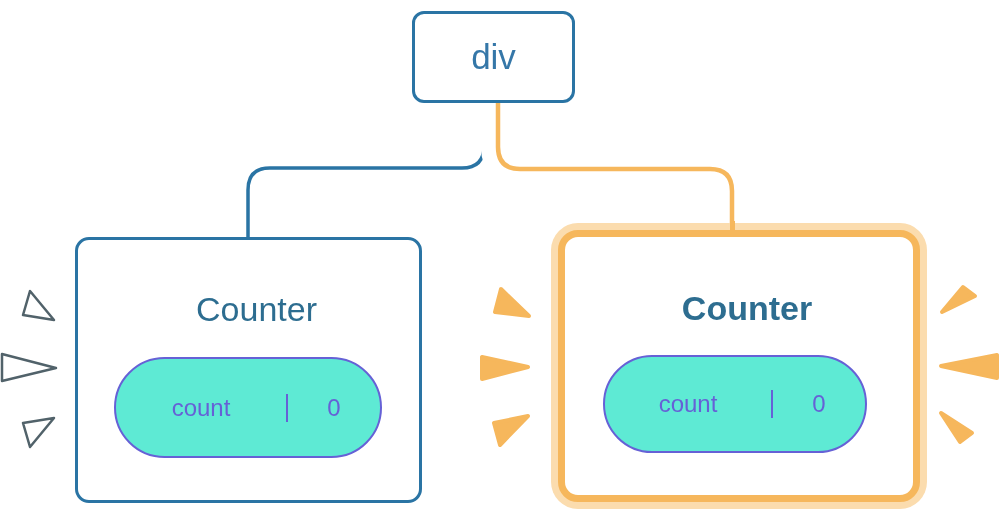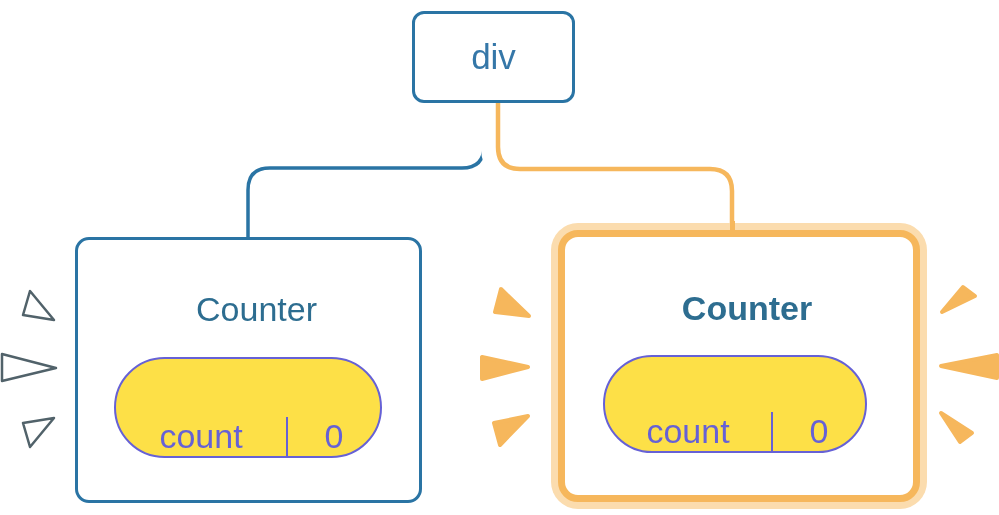--- a/index.html
+++ b/index.html
@@ -40,21 +40,21 @@
   .card-title{
     position:absolute;left:8px;width:100%;text-align:center;
     font-size:34px;color:var(--title);
   }
   .card-left .card-title{top:50px;font-weight:500;}
   .card-right .card-title{top:52px;font-weight:700;}
 
   .state-pill{
     position:absolute;display:flex;box-sizing:border-box;
     border:2.5px solid var(--purple);border-radius:999px;
-    color:var(--purple);font-size:34px;align-items:flex-end;background:#fde047;
+    color:var(--purple);font-size:24px;align-items:center;background:#5eead4;
   }
   .card-left .state-pill{left:36px;top:117px;width:268px;height:101px;}
   .card-right .state-pill{left:38px;top:118px;width:264px;height:98px;}
   .pill-key{
     flex:1;display:flex;align-items:center;justify-content:center;
     border-right:2.5px solid var(--purple);
   }
   .pill-value{
     width:92px;display:flex;align-items:center;justify-content:center;
   }

